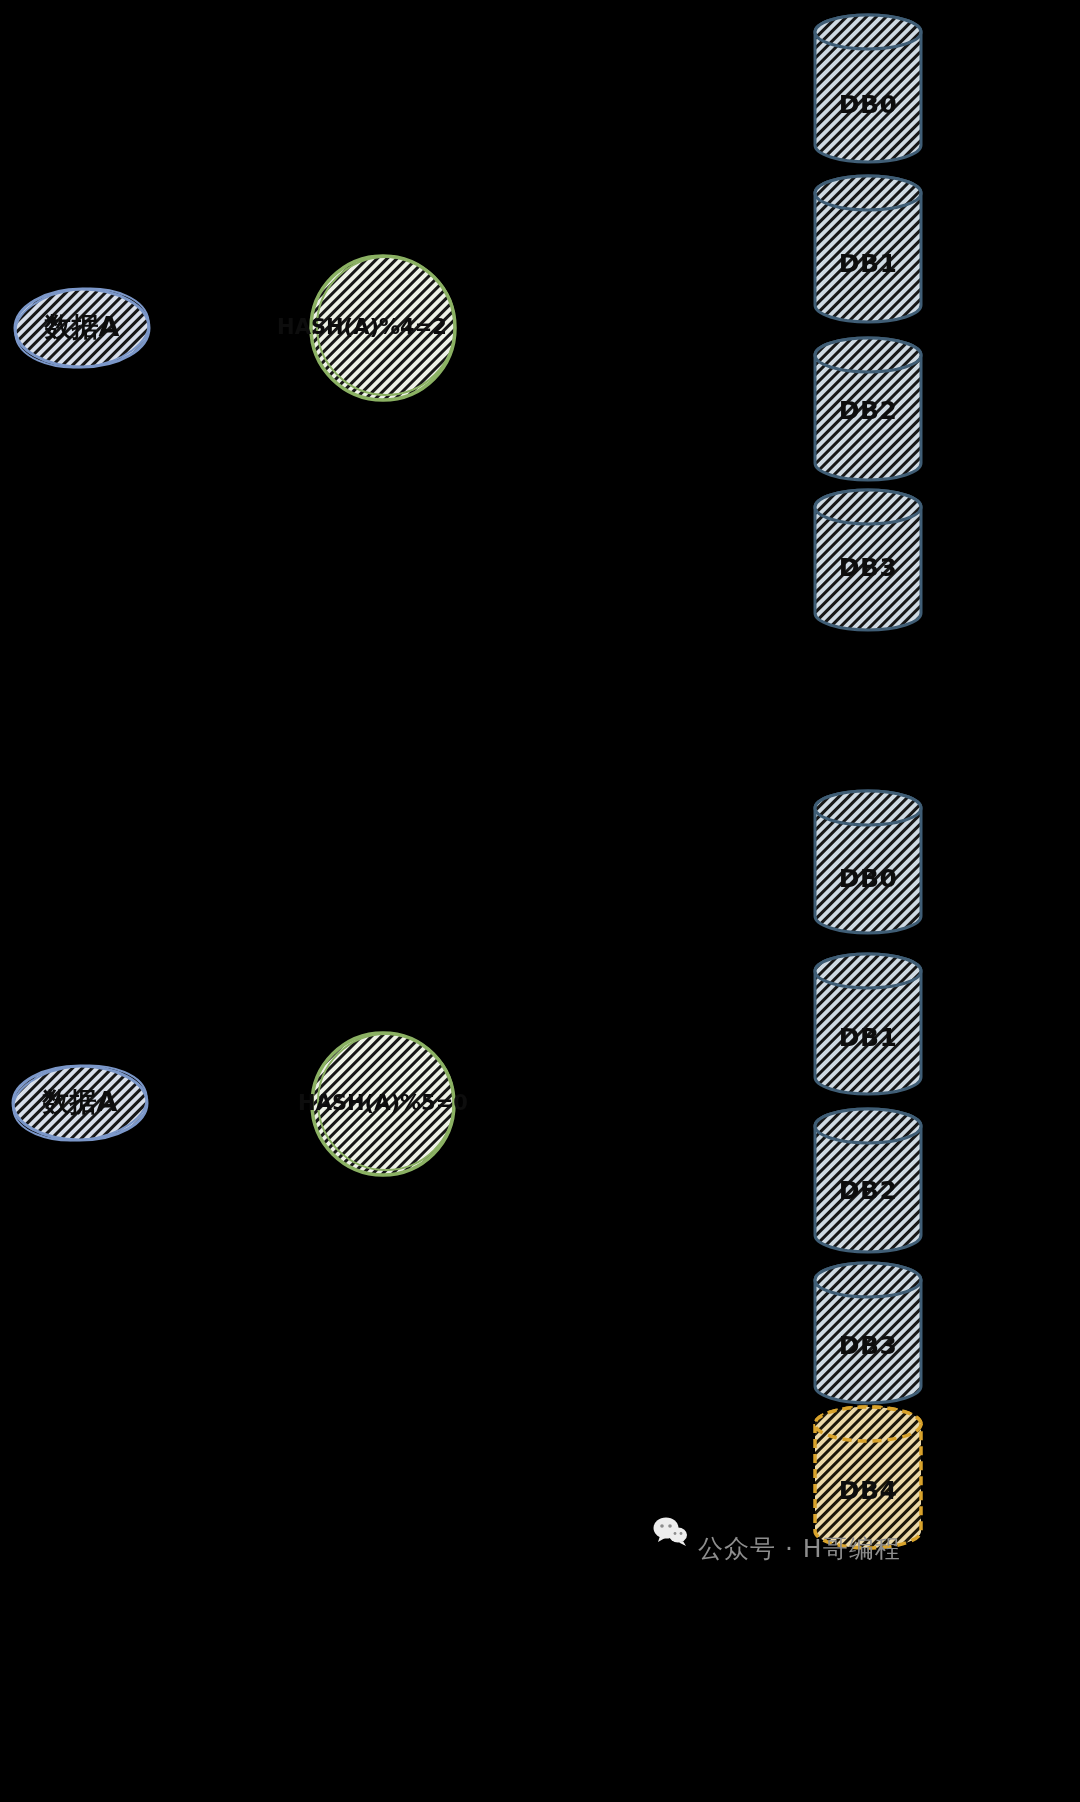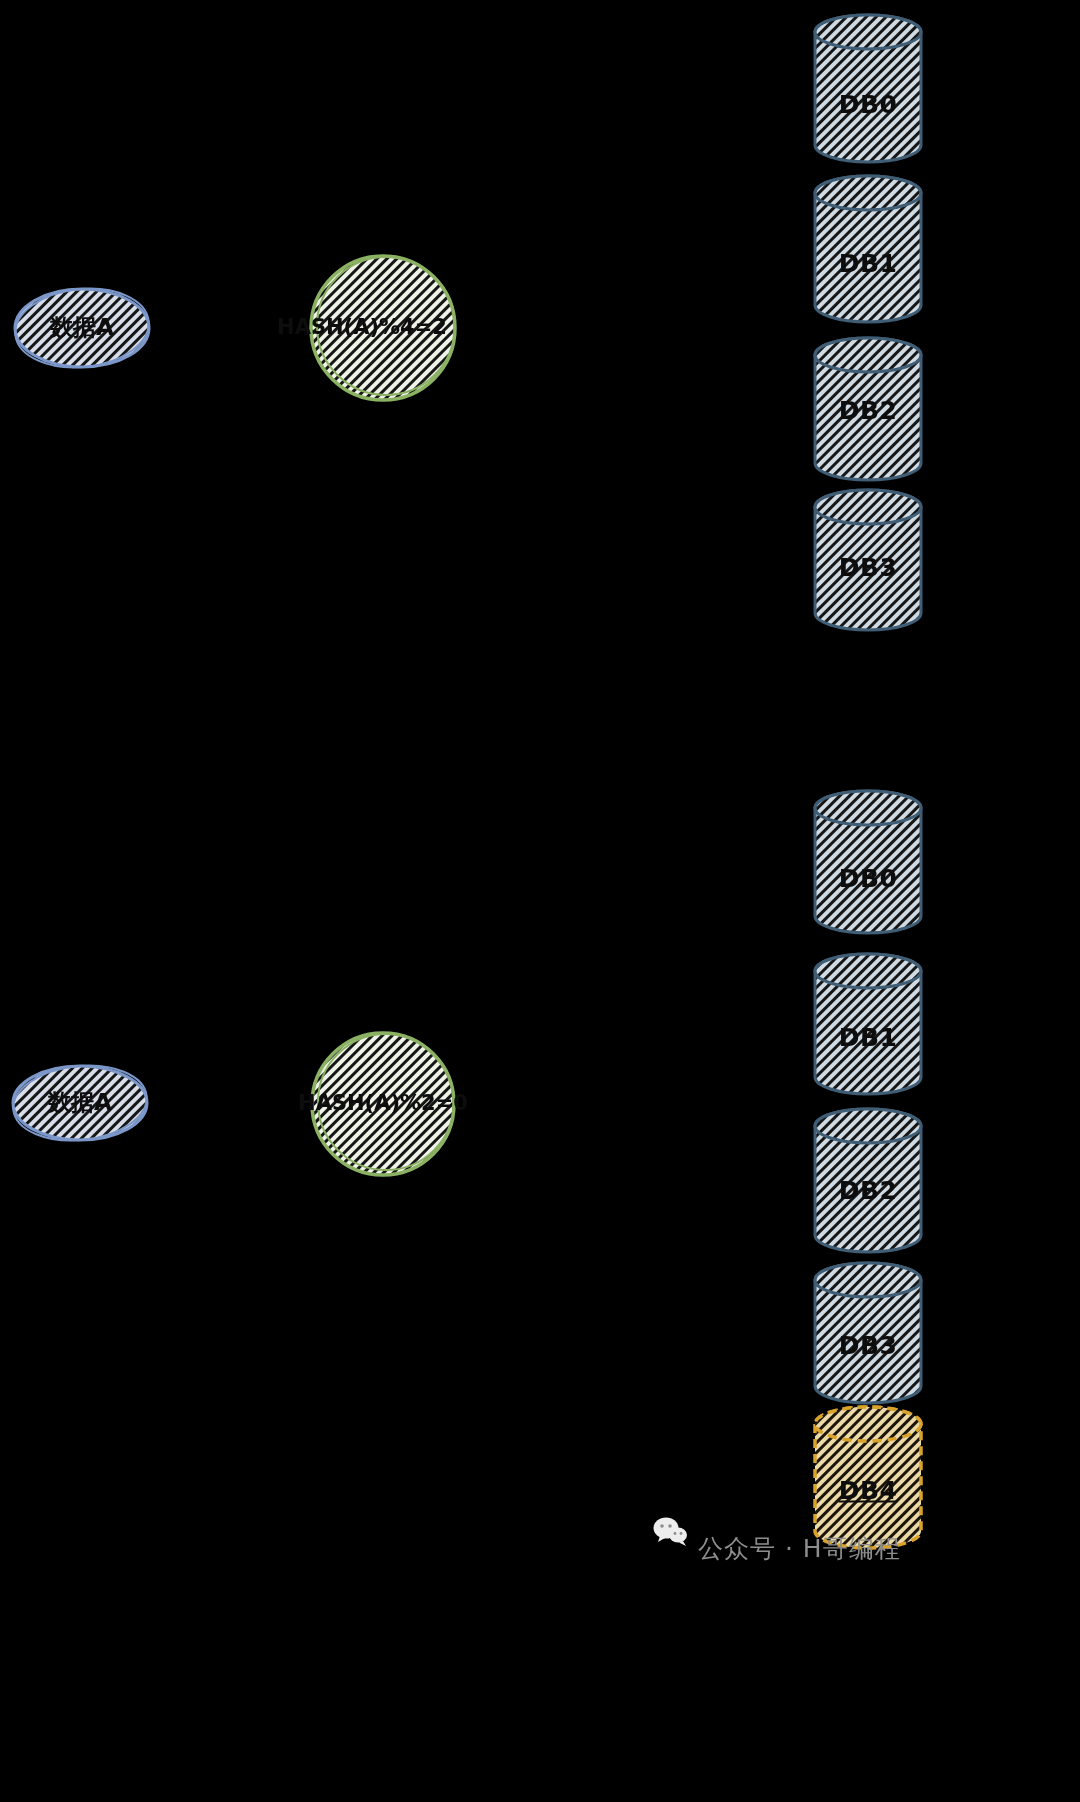--- a/index.html
+++ b/index.html
@@ -13,21 +13,21 @@
   .shape-layer{position:absolute;left:0;top:0;}
   .label{
     position:absolute;
     transform:translate(-50%,-50%);
     color:#0d0d0d;
     font-weight:700;
     white-space:nowrap;
     z-index:5;
   }
   .db-label{font-size:25px;letter-spacing:.5px;}
-  .node-label{font-size:23px;}
+  .node-label{font-size:27px;}
   .hash-label{font-size:21px;}
   .watermark{
     position:absolute;
     left:648px;top:1532px;
     display:flex;align-items:center;gap:10px;
     z-index:6;
     justify-content:center;
   }
   .watermark-text{
     color:#8d8d8d;
@@ -140,26 +140,26 @@
 
   <div class="label node-label" style="left:82px;top:327px;">数据A</div>
   <div class="label hash-label" style="left:362px;top:327px;">HASH(A)%4=2</div>
 
   <div class="label db-label" style="left:868px;top:104px;">DB0</div>
   <div class="label db-label" style="left:868px;top:263px;">DB1</div>
   <div class="label db-label" style="left:868px;top:410px;">DB2</div>
   <div class="label db-label" style="left:868px;top:567px;">DB3</div>
 
   <div class="label node-label" style="left:80px;top:1102px;">数据A</div>
-  <div class="label hash-label" style="left:383px;top:1103px;">HASH(A)%2=0</div>
+  <div class="label hash-label" style="left:383px;top:1103px;">HASH(A)%5=0</div>
 
   <div class="label db-label" style="left:868px;top:878px;">DB0</div>
   <div class="label db-label" style="left:868px;top:1037px;">DB1</div>
   <div class="label db-label" style="left:868px;top:1190px;">DB2</div>
   <div class="label db-label" style="left:868px;top:1345px;">DB3</div>
-  <div class="label db-label" style="left:868px;top:1490px;text-decoration:underline;">DB4</div>
+  <div class="label db-label" style="left:868px;top:1490px;">DB4</div>
 
   <div class="watermark">
     <span style="width:40px;display:inline-block;"></span>
     <span class="watermark-text">公众号 · H哥编程</span>
   </div>
 
 </div>
 
 </body></html>

